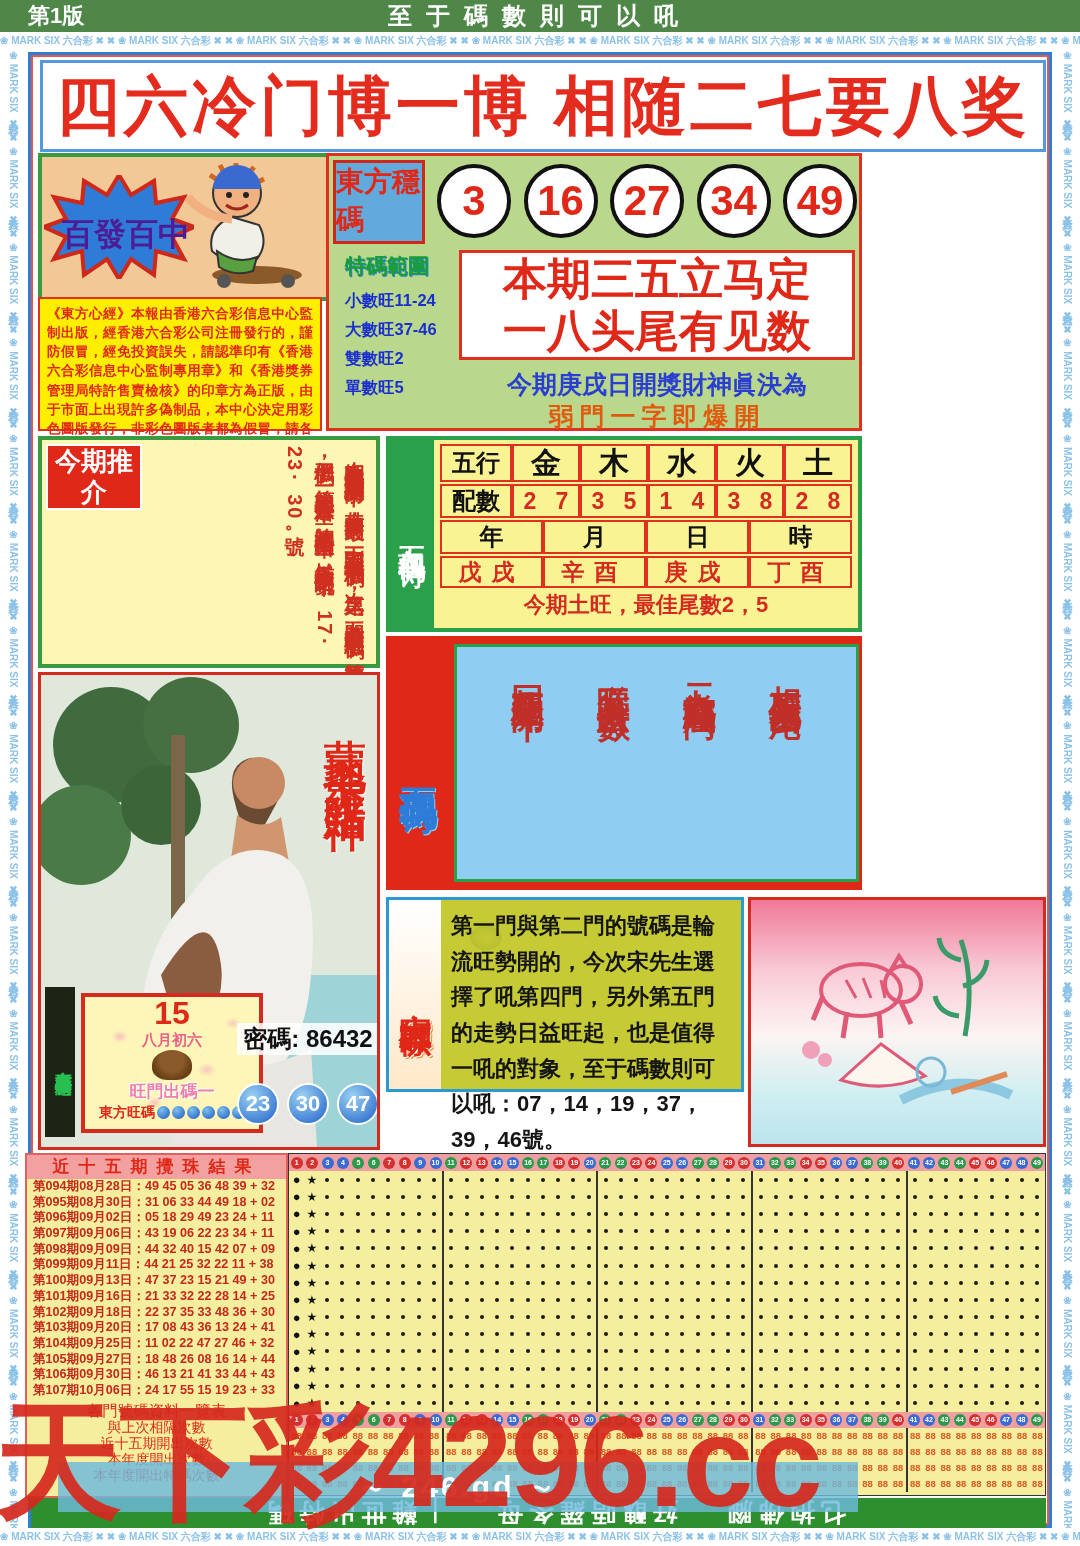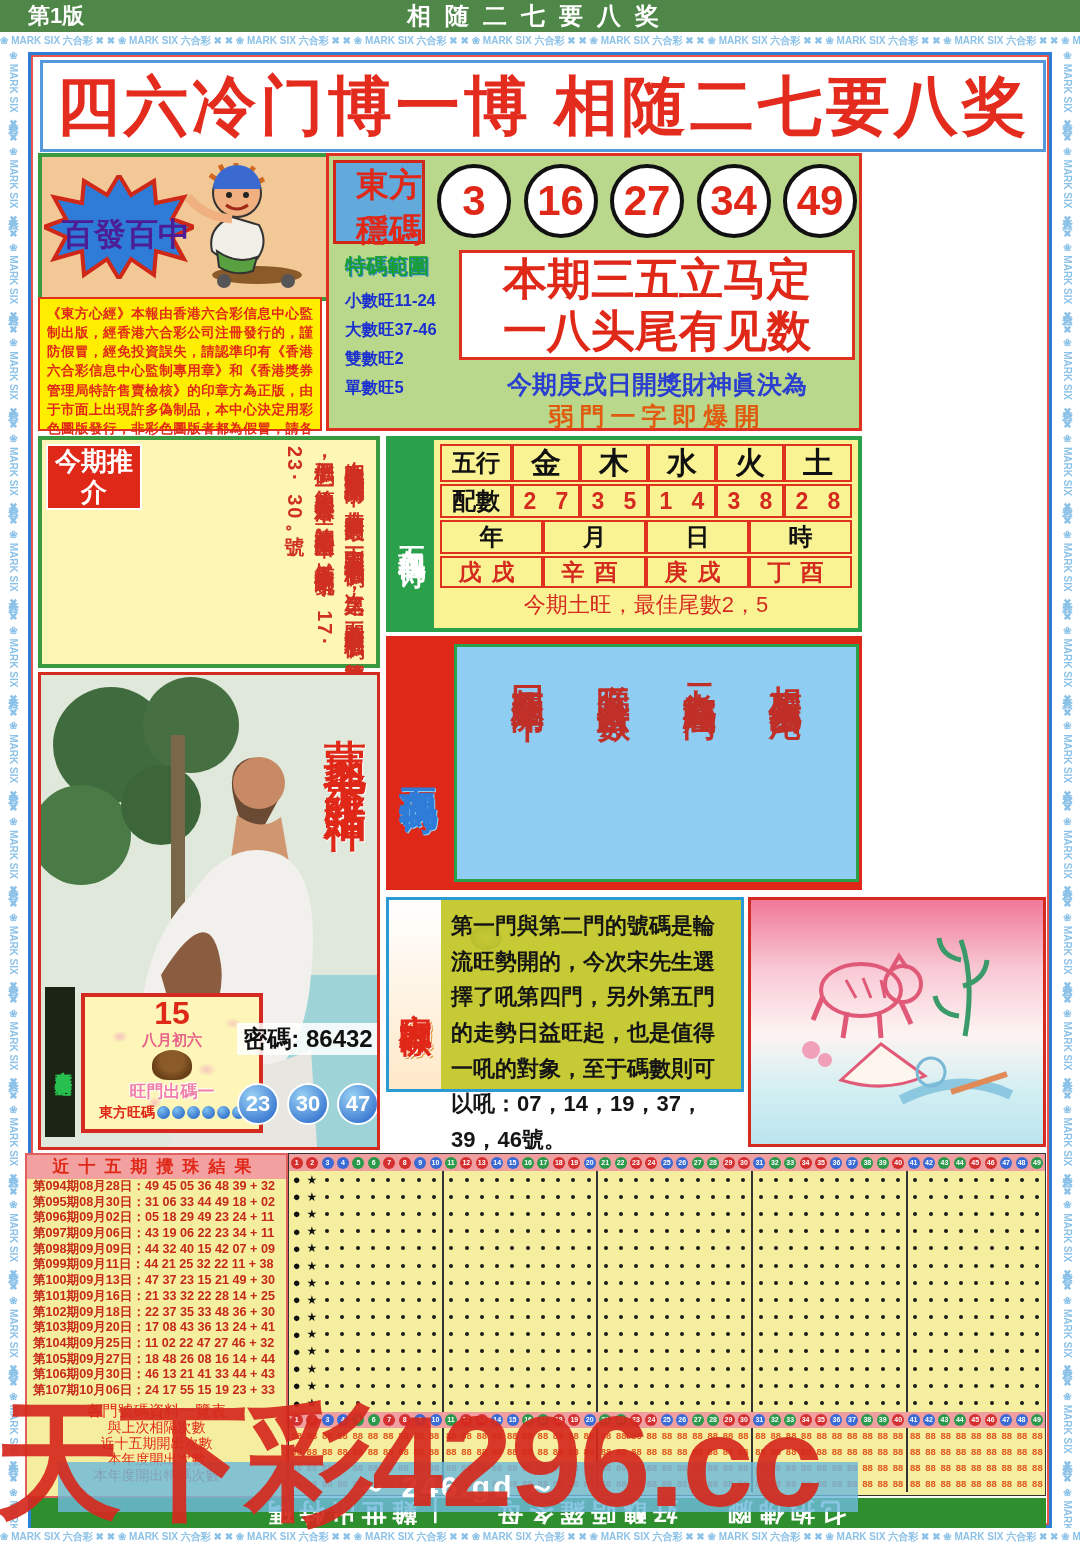--- a/index.html
+++ b/index.html
@@ -23,21 +23,21 @@
   
   #cartoonbox{left:38px;top:153px;width:284px;height:140px;background:#f2c896;border:4px solid #3a9a40;overflow:hidden;}
   #burstwrap{position:absolute;left:2px;top:18px;width:150px;height:104px;}
   #bursttext{position:absolute;left:18px;top:38px;color:#4c1d95;font-size:32px;font-weight:bold;white-space:nowrap;}
   
   #disclaimer{left:38px;top:297px;width:284px;height:134px;background:#ffee00;border:2px solid #e03020;
     color:#e02818;font-size:13.5px;font-weight:bold;line-height:1.42;padding:5px 7px;box-sizing:border-box;text-align:justify;}
   
   #stable{left:326px;top:153px;width:536px;height:278px;background:#b9d88c;border:3px solid #e03020;box-sizing:border-box;}
   #stlabel{position:absolute;left:4px;top:4px;width:92px;height:84px;background:#62aadc;border:3px solid #d02818;
-    color:#e02818;font-size:33px;font-weight:bold;line-height:1.35;text-align:right;box-sizing:border-box;}
+    color:#e02818;font-size:28px;font-weight:bold;line-height:1.35;text-align:left;box-sizing:border-box;}
   #stballs{position:absolute;left:108px;top:8px;width:420px;height:78px;display:flex;justify-content:space-between;}
   .bigball{width:74px;height:74px;border-radius:50%;background:#fff;border:4px solid #111;box-sizing:border-box;
     color:#e02818;font-size:42px;font-weight:bold;display:flex;align-items:center;justify-content:center;}
   #strange{position:absolute;left:6px;top:96px;width:120px;margin-left:10px;}
   #strangehead{color:#17a030;font-size:21px;font-weight:bold;text-shadow:1px 1px 0 #2e7cd8;margin-bottom:10px;}
   .rangeline{color:#1b2fd0;font-size:16.5px;font-weight:bold;margin:7px 0;white-space:nowrap;}
   #stslogan{position:absolute;left:130px;top:94px;width:396px;height:110px;background:#fff;border:3px solid #e03020;
     color:#e02818;font-size:44px;font-weight:bold;text-align:center;line-height:1.18;box-sizing:border-box;white-space:nowrap;}
   #stblue{position:absolute;left:130px;top:212px;width:396px;text-align:center;color:#2a3fd0;font-size:25px;font-weight:bold;white-space:nowrap;}
   #stburst{position:absolute;left:130px;top:244px;width:396px;text-align:center;color:#e05a10;font-size:25px;font-weight:bold;letter-spacing:6px;}
@@ -67,21 +67,21 @@
   #five1label{width:44px;background:#2aa04a;color:#fff;writing-mode:vertical-rl;font-size:27px;font-weight:bold;
     text-align:center;letter-spacing:4px;display:flex;align-items:center;justify-content:center;}
   #five1body{flex:1;background:#faf393;position:relative;padding:4px 6px;box-sizing:border-box;}
   .ftable{display:flex;margin-bottom:2px;}
   .fcell{border:2px solid #e03020;box-sizing:border-box;display:flex;align-items:center;justify-content:center;}
   .fhead{width:72px;height:38px;color:#111;font-size:24px;font-weight:bold;background:#faf393;}
   .felem{flex:1;height:38px;color:#111;font-size:30px;font-weight:bold;}
   .fpair{flex:1;height:34px;color:#d42a20;font-size:23px;font-weight:bold;justify-content:space-around;}
   .fth{flex:1;height:34px;color:#111;font-size:24px;font-weight:bold;}
   .ftv{flex:1;height:32px;color:#d42a20;font-size:23px;font-weight:bold;letter-spacing:10px;}
-  #fnote{text-align:center;color:#d42a20;font-size:22px;font-weight:normal;margin-top:2px;}
+  #fnote{text-align:center;color:#d42a20;font-size:22px;font-weight:bold;margin-top:2px;}
   
   #five2{left:386px;top:636px;width:476px;height:254px;background:#e02818;border:2px solid #e02818;box-sizing:border-box;display:flex;}
   #five2label{width:60px;writing-mode:vertical-rl;color:#2e7cd8;font-size:38px;font-weight:bold;letter-spacing:2px;
     display:flex;align-items:center;justify-content:center;text-shadow:1px 1px 0 #8fd0f2;}
   #five2body{flex:1;margin:6px;background:#8fcdf2;border:3px solid #2aa04a;writing-mode:vertical-rl;
     color:#c03028;font-size:33px;font-weight:bold;line-height:2.6;white-space:pre-line;padding:12px 28px;box-sizing:border-box;letter-spacing:4px;}
   
   #photobox{left:38px;top:672px;width:342px;height:478px;border:3px solid #d42a20;box-sizing:border-box;overflow:hidden;background:#cfe0d0;}
   #photocap{position:absolute;right:4px;top:30px;writing-mode:vertical-rl;color:#e02818;font-size:42px;font-weight:bold;
     letter-spacing:14px;text-shadow:1px 1px 0 #fff;}
@@ -147,21 +147,21 @@
   #watermark{left:-6px;top:1398px;width:1080px;color:#d5291d;font-size:128px;font-weight:bold;z-index:6;
     white-space:nowrap;letter-spacing:-2px;opacity:.92;line-height:1;}
 </style>
 </head>
 <body>
 
 <div id="page">
 
   <div class="abs" id="topbar">
     <span id="edition">第1版</span>
-    <span id="masthead">相随二七要八奖</span>
+    <span id="masthead">至于碼數則可以吼</span>
   </div>
 
   <div class="abs bstrip" id="b-top">❀ MARK SIX 六合彩 ✖ ✖  ❀ MARK SIX 六合彩 ✖ ✖  ❀ MARK SIX 六合彩 ✖ ✖  ❀ MARK SIX 六合彩 ✖ ✖  ❀ MARK SIX 六合彩 ✖ ✖  ❀ MARK SIX 六合彩 ✖ ✖  ❀ MARK SIX 六合彩 ✖ ✖  ❀ MARK SIX 六合彩 ✖ ✖  ❀ MARK SIX 六合彩 ✖ ✖  ❀ MARK SIX 六合彩 ✖ ✖  ❀ MARK SIX 六合彩 ✖ ✖  ❀ MARK SIX 六合彩 ✖ ✖  ❀ MARK SIX 六合彩 ✖ ✖  ❀ MARK SIX 六合彩 ✖ ✖  ❀ MARK SIX 六合彩 ✖ ✖  ❀ MARK SIX 六合彩 ✖ ✖  ❀ MARK SIX 六合彩 ✖ ✖  ❀ MARK SIX 六合彩 ✖ ✖  ❀ MARK SIX 六合彩 ✖ ✖  ❀ MARK SIX 六合彩 ✖ ✖  ❀ MARK SIX 六合彩 ✖ ✖  ❀ MARK SIX 六合彩 ✖ ✖  ❀ MARK SIX 六合彩 ✖ ✖  ❀ MARK SIX 六合彩 ✖ ✖  ❀ MARK SIX 六合彩 ✖ ✖  ❀ MARK SIX 六合彩 ✖ ✖  ❀ MARK SIX 六合彩 ✖ ✖  ❀ MARK SIX 六合彩 ✖ ✖  ❀ MARK SIX 六合彩 ✖ ✖  ❀ MARK SIX 六合彩 ✖ ✖  ❀ MARK SIX 六合彩 ✖ ✖  ❀ MARK SIX 六合彩 ✖ ✖  ❀ MARK SIX 六合彩 ✖ ✖  ❀ MARK SIX 六合彩 ✖ ✖  ❀ MARK SIX 六合彩 ✖ ✖  ❀ MARK SIX 六合彩 ✖ ✖  ❀ MARK SIX 六合彩 ✖ ✖  ❀ MARK SIX 六合彩 ✖ ✖  ❀ MARK SIX 六合彩 ✖ ✖  ❀ MARK SIX 六合彩 ✖ ✖  ❀ MARK SIX 六合彩 ✖ ✖  ❀ MARK SIX 六合彩 ✖ ✖  ❀ MARK SIX 六合彩 ✖ ✖  ❀ MARK SIX 六合彩 ✖ ✖  ❀ MARK SIX 六合彩 ✖ ✖  ❀ MARK SIX 六合彩 ✖ ✖  ❀ MARK SIX 六合彩 ✖ ✖  ❀ MARK SIX 六合彩 ✖ ✖  ❀ MARK SIX 六合彩 ✖ ✖  ❀ MARK SIX 六合彩 ✖ ✖  ❀ MARK SIX 六合彩 ✖ ✖  ❀ MARK SIX 六合彩 ✖ ✖  ❀ MARK SIX 六合彩 ✖ ✖  ❀ MARK SIX 六合彩 ✖ ✖  ❀ MARK SIX 六合彩 ✖ ✖  ❀ MARK SIX 六合彩 ✖ ✖  ❀ MARK SIX 六合彩 ✖ ✖  ❀ MARK SIX 六合彩 ✖ ✖  ❀ MARK SIX 六合彩 ✖ ✖  ❀ MARK SIX 六合彩 ✖ ✖  </div>
   <div class="abs bstrip" id="b-bottom">❀ MARK SIX 六合彩 ✖ ✖  ❀ MARK SIX 六合彩 ✖ ✖  ❀ MARK SIX 六合彩 ✖ ✖  ❀ MARK SIX 六合彩 ✖ ✖  ❀ MARK SIX 六合彩 ✖ ✖  ❀ MARK SIX 六合彩 ✖ ✖  ❀ MARK SIX 六合彩 ✖ ✖  ❀ MARK SIX 六合彩 ✖ ✖  ❀ MARK SIX 六合彩 ✖ ✖  ❀ MARK SIX 六合彩 ✖ ✖  ❀ MARK SIX 六合彩 ✖ ✖  ❀ MARK SIX 六合彩 ✖ ✖  ❀ MARK SIX 六合彩 ✖ ✖  ❀ MARK SIX 六合彩 ✖ ✖  ❀ MARK SIX 六合彩 ✖ ✖  ❀ MARK SIX 六合彩 ✖ ✖  ❀ MARK SIX 六合彩 ✖ ✖  ❀ MARK SIX 六合彩 ✖ ✖  ❀ MARK SIX 六合彩 ✖ ✖  ❀ MARK SIX 六合彩 ✖ ✖  ❀ MARK SIX 六合彩 ✖ ✖  ❀ MARK SIX 六合彩 ✖ ✖  ❀ MARK SIX 六合彩 ✖ ✖  ❀ MARK SIX 六合彩 ✖ ✖  ❀ MARK SIX 六合彩 ✖ ✖  ❀ MARK SIX 六合彩 ✖ ✖  ❀ MARK SIX 六合彩 ✖ ✖  ❀ MARK SIX 六合彩 ✖ ✖  ❀ MARK SIX 六合彩 ✖ ✖  ❀ MARK SIX 六合彩 ✖ ✖  ❀ MARK SIX 六合彩 ✖ ✖  ❀ MARK SIX 六合彩 ✖ ✖  ❀ MARK SIX 六合彩 ✖ ✖  ❀ MARK SIX 六合彩 ✖ ✖  ❀ MARK SIX 六合彩 ✖ ✖  ❀ MARK SIX 六合彩 ✖ ✖  ❀ MARK SIX 六合彩 ✖ ✖  ❀ MARK SIX 六合彩 ✖ ✖  ❀ MARK SIX 六合彩 ✖ ✖  ❀ MARK SIX 六合彩 ✖ ✖  ❀ MARK SIX 六合彩 ✖ ✖  ❀ MARK SIX 六合彩 ✖ ✖  ❀ MARK SIX 六合彩 ✖ ✖  ❀ MARK SIX 六合彩 ✖ ✖  ❀ MARK SIX 六合彩 ✖ ✖  ❀ MARK SIX 六合彩 ✖ ✖  ❀ MARK SIX 六合彩 ✖ ✖  ❀ MARK SIX 六合彩 ✖ ✖  ❀ MARK SIX 六合彩 ✖ ✖  ❀ MARK SIX 六合彩 ✖ ✖  ❀ MARK SIX 六合彩 ✖ ✖  ❀ MARK SIX 六合彩 ✖ ✖  ❀ MARK SIX 六合彩 ✖ ✖  ❀ MARK SIX 六合彩 ✖ ✖  ❀ MARK SIX 六合彩 ✖ ✖  ❀ MARK SIX 六合彩 ✖ ✖  ❀ MARK SIX 六合彩 ✖ ✖  ❀ MARK SIX 六合彩 ✖ ✖  ❀ MARK SIX 六合彩 ✖ ✖  ❀ MARK SIX 六合彩 ✖ ✖  </div>
   <div class="abs bstrip" id="b-left">❀ MARK SIX 六合彩 ✖ ✖  ❀ MARK SIX 六合彩 ✖ ✖  ❀ MARK SIX 六合彩 ✖ ✖  ❀ MARK SIX 六合彩 ✖ ✖  ❀ MARK SIX 六合彩 ✖ ✖  ❀ MARK SIX 六合彩 ✖ ✖  ❀ MARK SIX 六合彩 ✖ ✖  ❀ MARK SIX 六合彩 ✖ ✖  ❀ MARK SIX 六合彩 ✖ ✖  ❀ MARK SIX 六合彩 ✖ ✖  ❀ MARK SIX 六合彩 ✖ ✖  ❀ MARK SIX 六合彩 ✖ ✖  ❀ MARK SIX 六合彩 ✖ ✖  ❀ MARK SIX 六合彩 ✖ ✖  ❀ MARK SIX 六合彩 ✖ ✖  ❀ MARK SIX 六合彩 ✖ ✖  ❀ MARK SIX 六合彩 ✖ ✖  ❀ MARK SIX 六合彩 ✖ ✖  ❀ MARK SIX 六合彩 ✖ ✖  ❀ MARK SIX 六合彩 ✖ ✖  ❀ MARK SIX 六合彩 ✖ ✖  ❀ MARK SIX 六合彩 ✖ ✖  ❀ MARK SIX 六合彩 ✖ ✖  ❀ MARK SIX 六合彩 ✖ ✖  ❀ MARK SIX 六合彩 ✖ ✖  ❀ MARK SIX 六合彩 ✖ ✖  ❀ MARK SIX 六合彩 ✖ ✖  ❀ MARK SIX 六合彩 ✖ ✖  ❀ MARK SIX 六合彩 ✖ ✖  ❀ MARK SIX 六合彩 ✖ ✖  ❀ MARK SIX 六合彩 ✖ ✖  ❀ MARK SIX 六合彩 ✖ ✖  ❀ MARK SIX 六合彩 ✖ ✖  ❀ MARK SIX 六合彩 ✖ ✖  ❀ MARK SIX 六合彩 ✖ ✖  ❀ MARK SIX 六合彩 ✖ ✖  ❀ MARK SIX 六合彩 ✖ ✖  ❀ MARK SIX 六合彩 ✖ ✖  ❀ MARK SIX 六合彩 ✖ ✖  ❀ MARK SIX 六合彩 ✖ ✖  ❀ MARK SIX 六合彩 ✖ ✖  ❀ MARK SIX 六合彩 ✖ ✖  ❀ MARK SIX 六合彩 ✖ ✖  ❀ MARK SIX 六合彩 ✖ ✖  ❀ MARK SIX 六合彩 ✖ ✖  ❀ MARK SIX 六合彩 ✖ ✖  ❀ MARK SIX 六合彩 ✖ ✖  ❀ MARK SIX 六合彩 ✖ ✖  ❀ MARK SIX 六合彩 ✖ ✖  ❀ MARK SIX 六合彩 ✖ ✖  ❀ MARK SIX 六合彩 ✖ ✖  ❀ MARK SIX 六合彩 ✖ ✖  ❀ MARK SIX 六合彩 ✖ ✖  ❀ MARK SIX 六合彩 ✖ ✖  ❀ MARK SIX 六合彩 ✖ ✖  ❀ MARK SIX 六合彩 ✖ ✖  ❀ MARK SIX 六合彩 ✖ ✖  ❀ MARK SIX 六合彩 ✖ ✖  ❀ MARK SIX 六合彩 ✖ ✖  ❀ MARK SIX 六合彩 ✖ ✖  </div>
   <div class="abs bstrip" id="b-right">❀ MARK SIX 六合彩 ✖ ✖  ❀ MARK SIX 六合彩 ✖ ✖  ❀ MARK SIX 六合彩 ✖ ✖  ❀ MARK SIX 六合彩 ✖ ✖  ❀ MARK SIX 六合彩 ✖ ✖  ❀ MARK SIX 六合彩 ✖ ✖  ❀ MARK SIX 六合彩 ✖ ✖  ❀ MARK SIX 六合彩 ✖ ✖  ❀ MARK SIX 六合彩 ✖ ✖  ❀ MARK SIX 六合彩 ✖ ✖  ❀ MARK SIX 六合彩 ✖ ✖  ❀ MARK SIX 六合彩 ✖ ✖  ❀ MARK SIX 六合彩 ✖ ✖  ❀ MARK SIX 六合彩 ✖ ✖  ❀ MARK SIX 六合彩 ✖ ✖  ❀ MARK SIX 六合彩 ✖ ✖  ❀ MARK SIX 六合彩 ✖ ✖  ❀ MARK SIX 六合彩 ✖ ✖  ❀ MARK SIX 六合彩 ✖ ✖  ❀ MARK SIX 六合彩 ✖ ✖  ❀ MARK SIX 六合彩 ✖ ✖  ❀ MARK SIX 六合彩 ✖ ✖  ❀ MARK SIX 六合彩 ✖ ✖  ❀ MARK SIX 六合彩 ✖ ✖  ❀ MARK SIX 六合彩 ✖ ✖  ❀ MARK SIX 六合彩 ✖ ✖  ❀ MARK SIX 六合彩 ✖ ✖  ❀ MARK SIX 六合彩 ✖ ✖  ❀ MARK SIX 六合彩 ✖ ✖  ❀ MARK SIX 六合彩 ✖ ✖  ❀ MARK SIX 六合彩 ✖ ✖  ❀ MARK SIX 六合彩 ✖ ✖  ❀ MARK SIX 六合彩 ✖ ✖  ❀ MARK SIX 六合彩 ✖ ✖  ❀ MARK SIX 六合彩 ✖ ✖  ❀ MARK SIX 六合彩 ✖ ✖  ❀ MARK SIX 六合彩 ✖ ✖  ❀ MARK SIX 六合彩 ✖ ✖  ❀ MARK SIX 六合彩 ✖ ✖  ❀ MARK SIX 六合彩 ✖ ✖  ❀ MARK SIX 六合彩 ✖ ✖  ❀ MARK SIX 六合彩 ✖ ✖  ❀ MARK SIX 六合彩 ✖ ✖  ❀ MARK SIX 六合彩 ✖ ✖  ❀ MARK SIX 六合彩 ✖ ✖  ❀ MARK SIX 六合彩 ✖ ✖  ❀ MARK SIX 六合彩 ✖ ✖  ❀ MARK SIX 六合彩 ✖ ✖  ❀ MARK SIX 六合彩 ✖ ✖  ❀ MARK SIX 六合彩 ✖ ✖  ❀ MARK SIX 六合彩 ✖ ✖  ❀ MARK SIX 六合彩 ✖ ✖  ❀ MARK SIX 六合彩 ✖ ✖  ❀ MARK SIX 六合彩 ✖ ✖  ❀ MARK SIX 六合彩 ✖ ✖  ❀ MARK SIX 六合彩 ✖ ✖  ❀ MARK SIX 六合彩 ✖ ✖  ❀ MARK SIX 六合彩 ✖ ✖  ❀ MARK SIX 六合彩 ✖ ✖  ❀ MARK SIX 六合彩 ✖ ✖  </div>
   <div class="abs" id="frame"></div>
 
   <div class="abs" id="headline">四六冷门博一博  相随二七要八奖</div>
 

